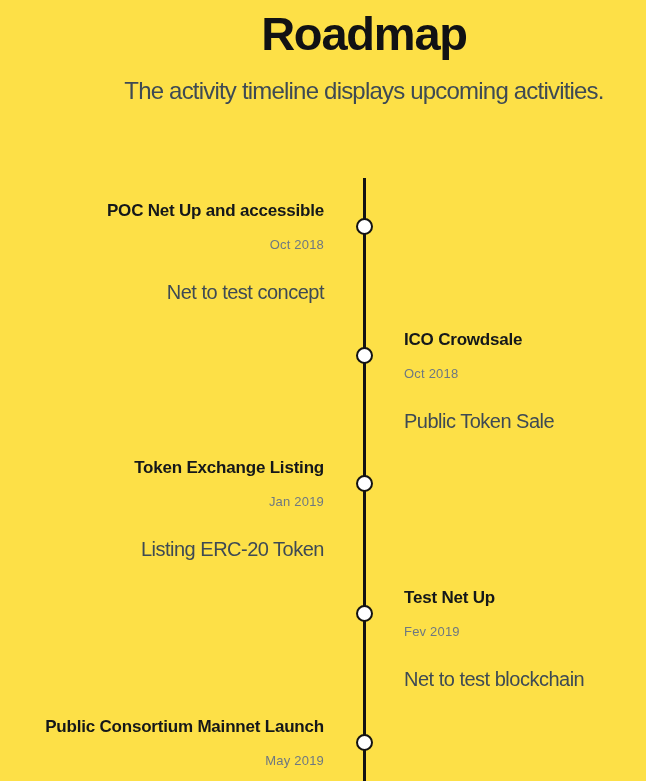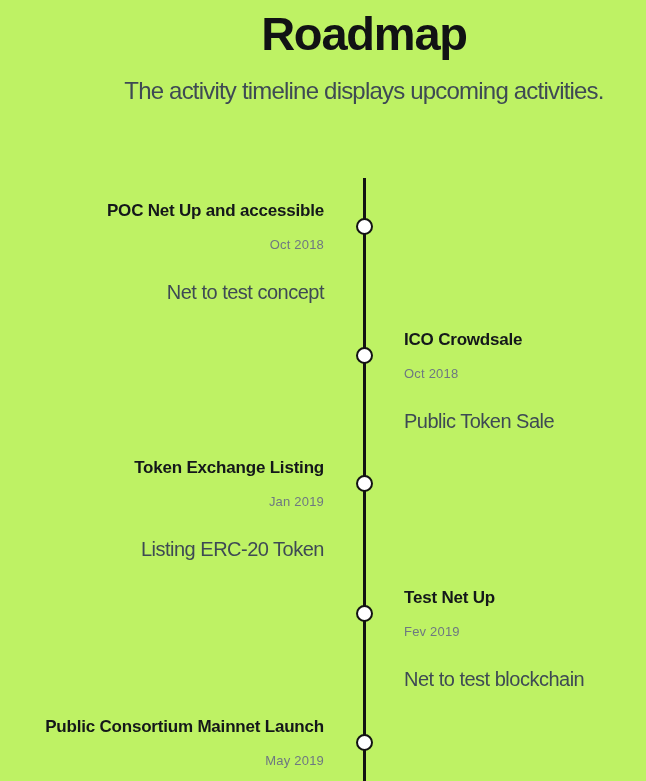--- a/index.html
+++ b/index.html
@@ -1,21 +1,21 @@
 <!DOCTYPE html>
 <html><head>
 <meta charset="utf-8">
 <style>
   html, body { margin: 0; padding: 0; }
   body {
     width: 646px; height: 781px; overflow: hidden;
     background: #ffffff;
     font-family: "Liberation Sans", sans-serif;
   }
-  .page { position: relative; width: 646px; height: 781px; overflow: hidden; background: #bef264; }
+  .page { position: relative; width: 646px; height: 781px; overflow: hidden; background: #fde047; }
 
   
   .header-wrap { position: absolute; left: 0; top: 0; width: 728px; text-align: center; }
   .page-title {
     margin: 0; padding-top: 6px;
     font-size: 47px; line-height: 56px; font-weight: 700;
     letter-spacing: -1.2px; color: #111214;
   }
   .page-subtitle {
     margin-top: 14px;

